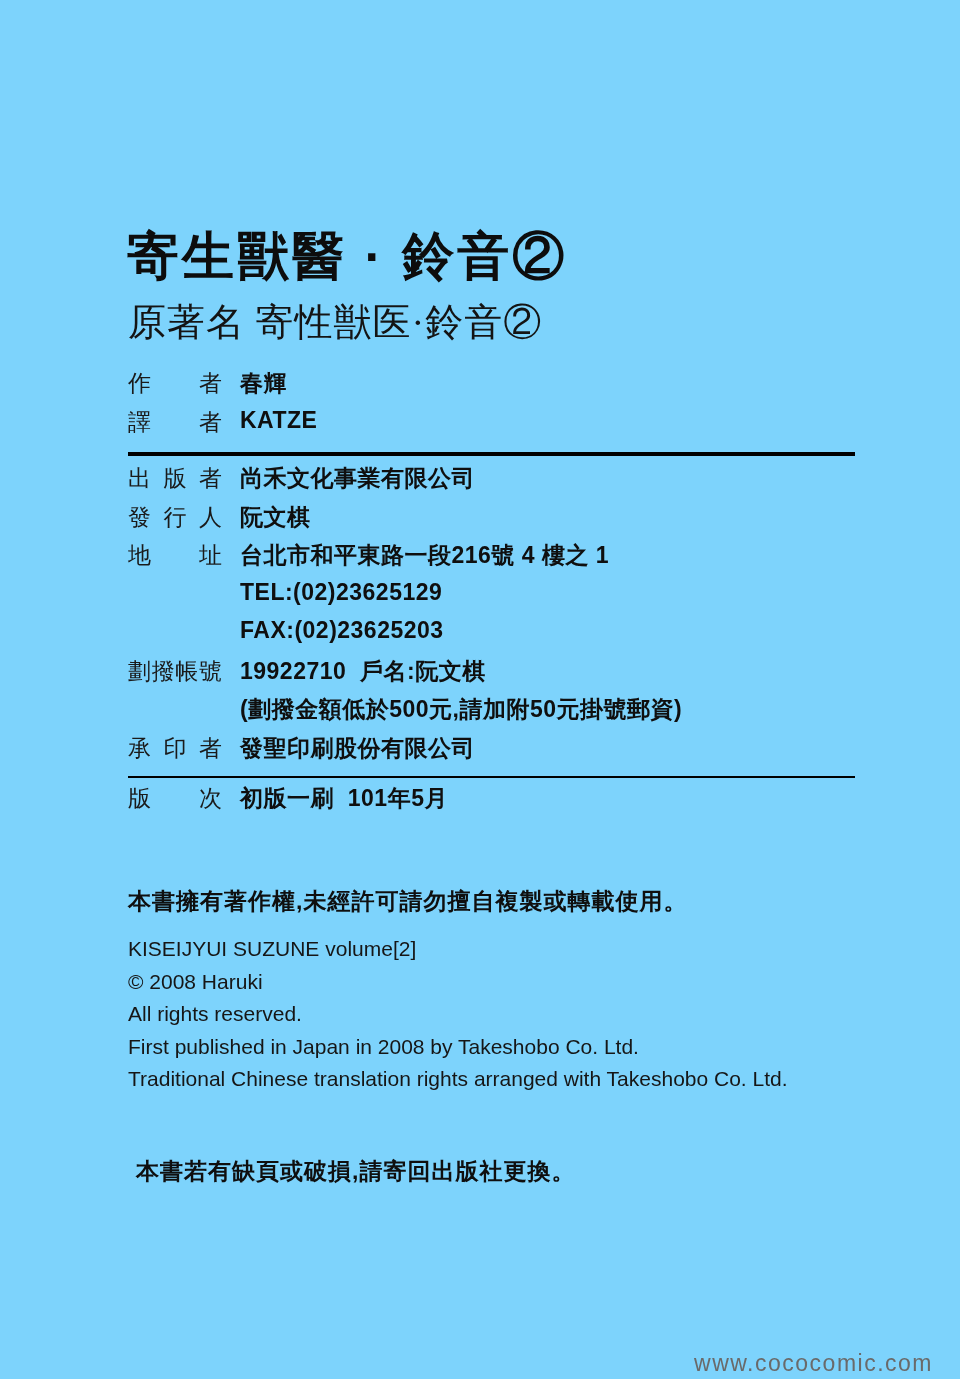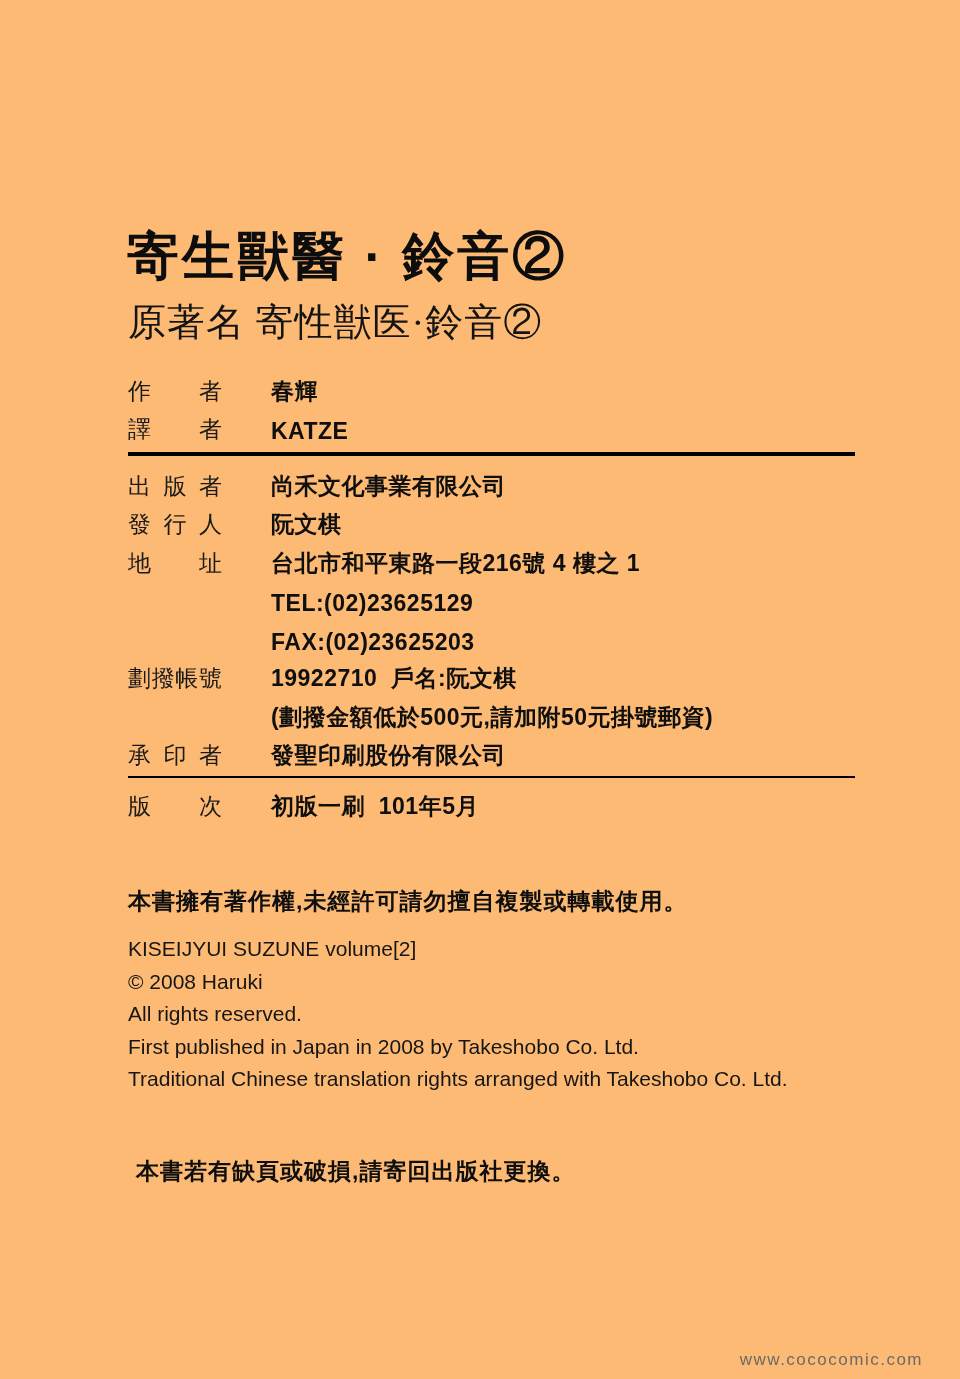--- a/index.html
+++ b/index.html
@@ -5,21 +5,21 @@
   * { margin: 0; padding: 0; box-sizing: border-box; }
   html, body { background: #ffffff; }
   body {
     position: relative;
     width: 960px;
     height: 1379px;
     font-family: "Liberation Sans", sans-serif;
     color: #131313;
     overflow: hidden;
   }
-  .page { position: absolute; inset: 0; background: #fdba74; }
+  .page { position: absolute; inset: 0; background: #7dd3fc; }
 
   .title {
     position: absolute;
     left: 127px;
     top: 222px;
     font-size: 52px;
     font-weight: 800;
     letter-spacing: 3px;
     color: #0d0d0d;
     white-space: nowrap;
@@ -37,23 +37,22 @@
   }
 
   .colophon {
     position: absolute;
     left: 128px;
     top: 368px;
     width: 727px;
   }
   .row {
     display: flex;
-    align-items: flex-end;
+    align-items: flex-start;
     height: 38.5px;
-    gap: 31px;
   }
   .label {
     width: 94px;
     flex: 0 0 94px;
     font-size: 23px;
     font-weight: 500;
     letter-spacing: 0;
     text-align: justify;
     text-align-last: justify;
     color: #1a1a1a;
@@ -100,23 +99,23 @@
   }
 
   .notice {
     position: absolute;
     left: 136px;
     top: 1110px;
   }
 
   .watermark {
     position: absolute;
-    right: 37px;
+    right: 27px;
     top: 1350px;
-    font-size: 17px;
+    font-size: 23px;
     letter-spacing: 1.5px;
     font-weight: 500;
     color: #6a6a6a;
   }
 </style>
 </head>
 <body>
 
 <div class="page">
 

